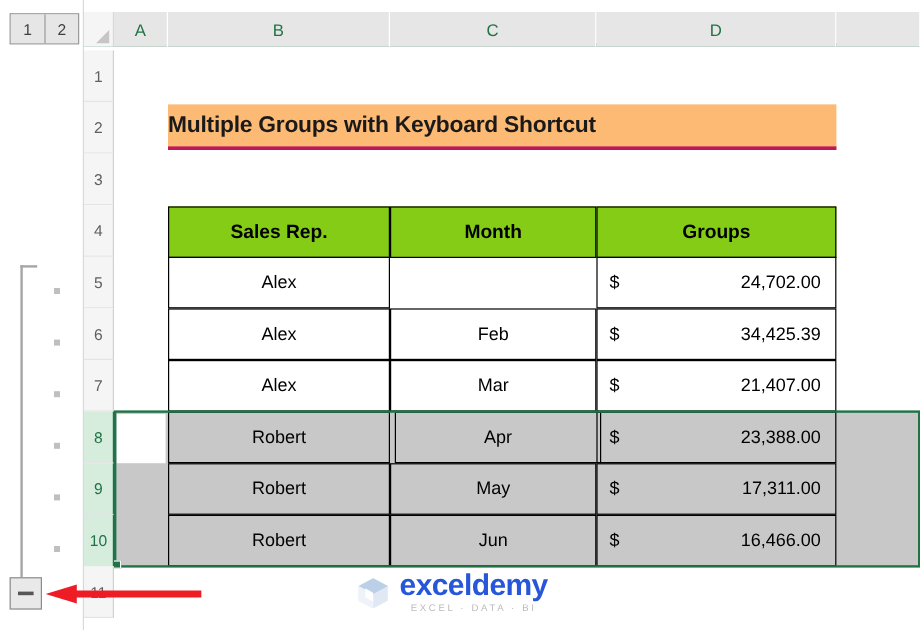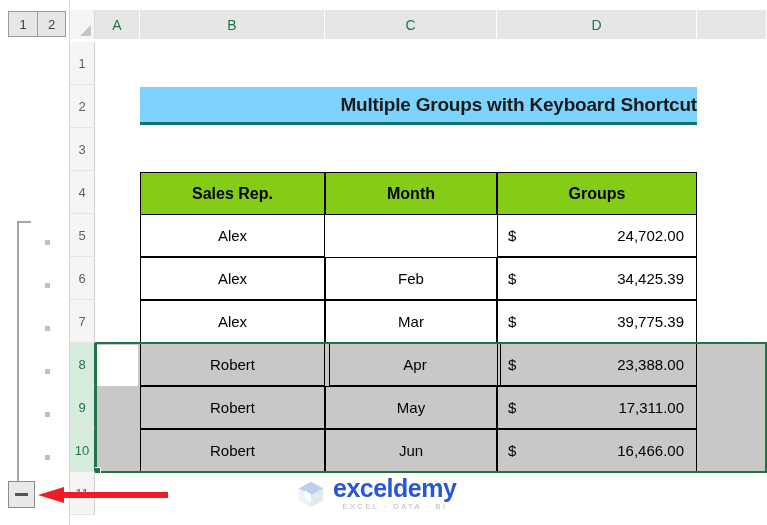--- a/index.html
+++ b/index.html
@@ -169,25 +169,25 @@
   .sel-handle {
     position: absolute;
     width: 7px; height: 7px;
     background: #217346;
     border: 1px solid #ffffff;
   }
 
   
   .title-cell {
     position: absolute;
-    background: #7dd3fc;
-    border-bottom: 3px solid #0f766e;
+    background: #fdba74;
+    border-bottom: 3px solid #be185d;
     display: flex;
     align-items: center;
-    justify-content: flex-end;
+    justify-content: flex-start;
   }
   .title-text {
     font-size: 19px;
     font-weight: bold;
     color: #1a1a1a;
     font-family: "Liberation Sans", sans-serif;
     letter-spacing: -0.2px;
   }
 
   
@@ -315,21 +315,21 @@
       <div class="tbl-cell" style="left:230px; top:215px; width:172px; height:43px">Feb</div>
       <div class="tbl-cell money" style="left:402px; top:215px; width:200px; height:43px">
         <span class="cur">$</span>
         <span class="amt">34,425.39</span>
       </div>
 
       <div class="tbl-cell" style="left:45px;  top:258px; width:185px; height:43px">Alex</div>
       <div class="tbl-cell" style="left:230px; top:258px; width:172px; height:43px">Mar</div>
       <div class="tbl-cell money" style="left:402px; top:258px; width:200px; height:43px">
         <span class="cur">$</span>
-        <span class="amt">39,775.39</span>
+        <span class="amt">21,407.00</span>
       </div>
 
       <div class="tbl-cell" style="left:45px;  top:301px; width:185px; height:43px">Robert</div>
       <div class="tbl-cell" style="left:234px; top:301px; width:172px; height:43px">Apr</div>
       <div class="tbl-cell money" style="left:402px; top:301px; width:200px; height:43px">
         <span class="cur">$</span>
         <span class="amt">23,388.00</span>
       </div>
 
       <div class="tbl-cell" style="left:45px;  top:344px; width:185px; height:43px">Robert</div>

